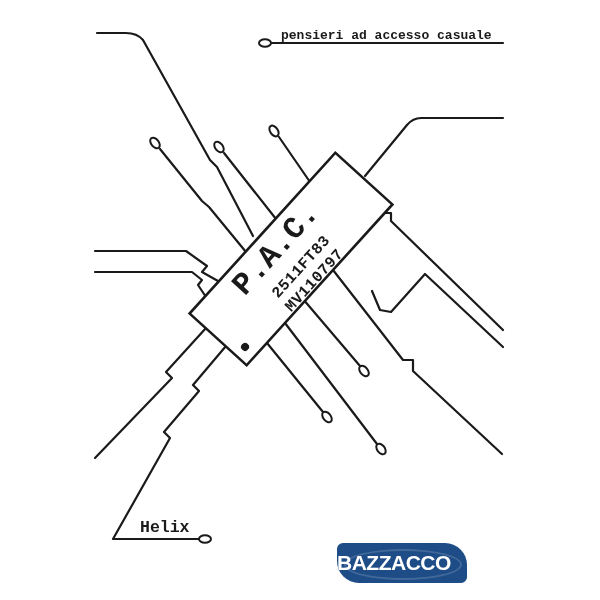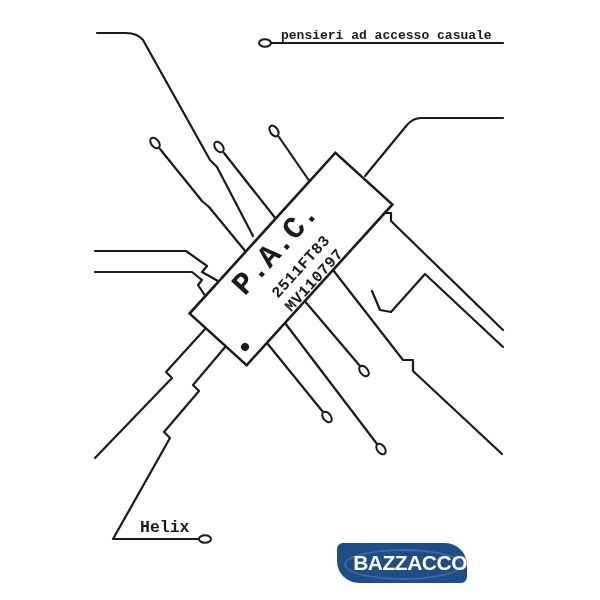--- a/index.html
+++ b/index.html
@@ -15,21 +15,21 @@
   .terminal{fill:#ffffff;stroke:#1a1a1a;stroke-width:2;}
   .chip-body{fill:#ffffff;stroke:#1a1a1a;stroke-width:2.6;}
   .chip-title{font-family:"Liberation Mono",monospace;font-weight:bold;font-size:31px;fill:#1a1a1a;}
   .chip-small{font-family:"Liberation Mono",monospace;font-weight:bold;font-size:15.5px;fill:#1a1a1a;letter-spacing:0.5px;}
   .tagline{font-family:"Liberation Mono",monospace;font-weight:bold;font-size:13px;fill:#1a1a1a;}
   .helix{font-family:"Liberation Mono",monospace;font-weight:bold;font-size:16.5px;fill:#1a1a1a;}
   .logo{
     position:absolute;left:337px;top:543px;width:130px;height:40px;
     background:#1d4c86;
     border-radius:6px 22px 6px 22px;
-    display:flex;align-items:center;justify-content:flex-end;
+    display:flex;align-items:center;justify-content:flex-start;
     overflow:hidden;
   }
   .logo-ring{
     position:absolute;left:7px;top:6px;width:114px;height:27px;
     border:2.5px solid rgba(255,255,255,0.16);
     border-radius:50%;
   }
   .logo-text{
     position:relative;
     color:#ffffff;font-family:"Liberation Sans",sans-serif;

